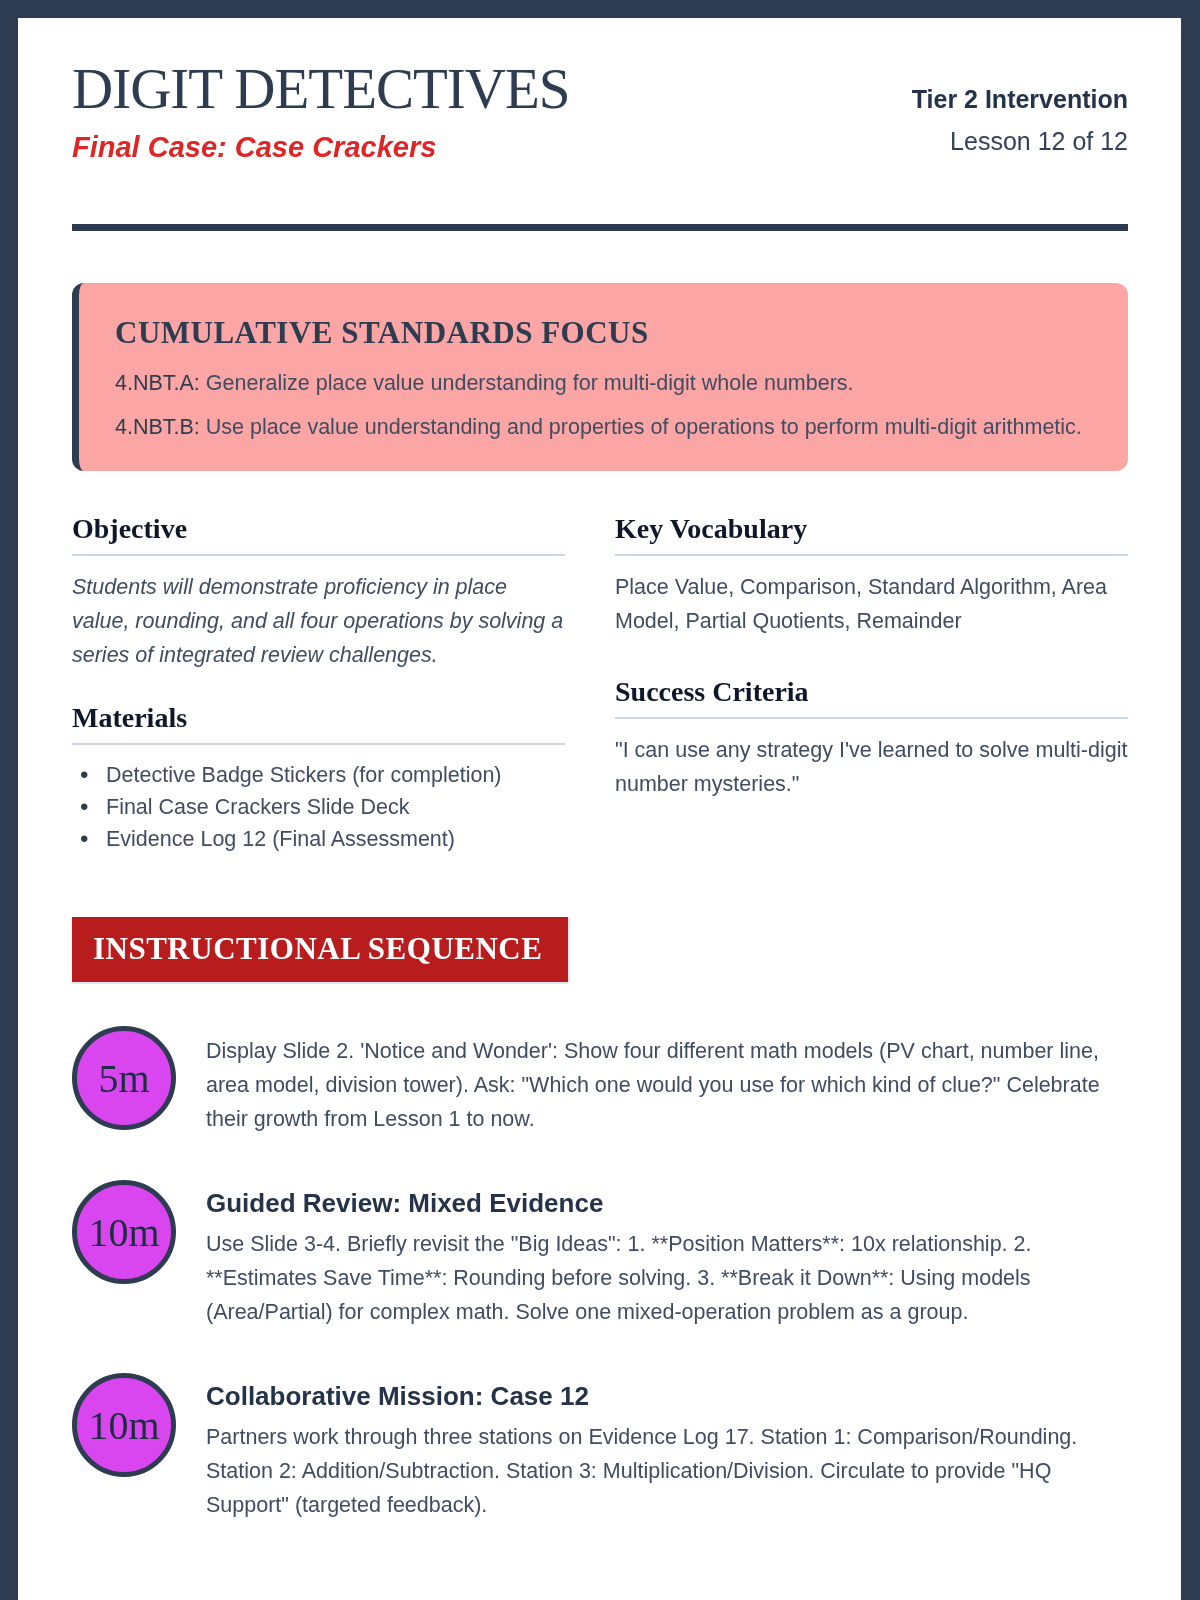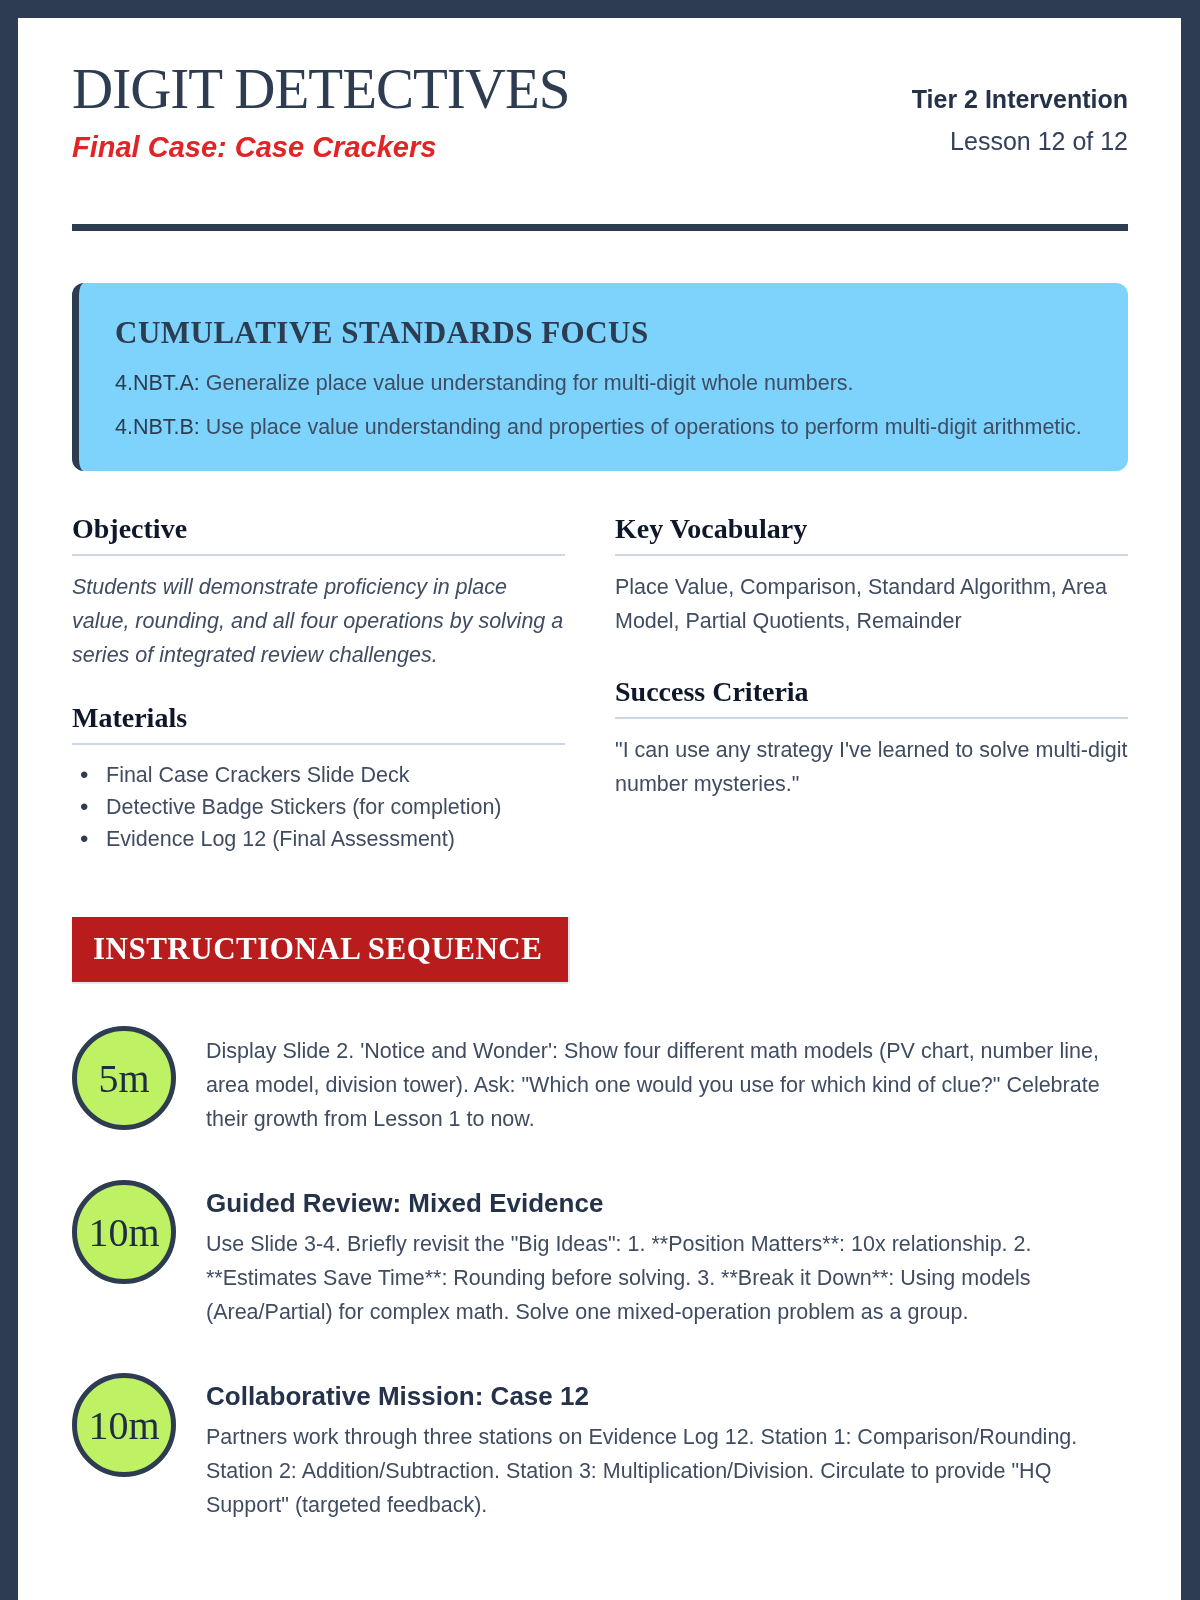--- a/index.html
+++ b/index.html
@@ -52,21 +52,21 @@
 
   .divider {
     margin-top: 60px;
     height: 7px;
     background: #2d3c50;
   }
 
   
   .standards {
     margin-top: 52px;
-    background: #7dd3fc;
+    background: #fca5a5;
     border-left: 7px solid #2d3c50;
     border-radius: 12px;
     padding: 32px 36px 26px 36px;
   }
   .standards-heading {
     font-family: "Liberation Serif", serif;
     font-weight: 700;
     font-size: 31px;
     letter-spacing: 0.5px;
     color: #2d3c50;
@@ -140,21 +140,21 @@
     display: flex;
     align-items: flex-start;
     margin-top: 44px;
     column-gap: 30px;
   }
   .badge {
     flex: 0 0 auto;
     width: 104px;
     height: 104px;
     border-radius: 50%;
-    background: #bef264;
+    background: #d946ef;
     border: 5px solid #2d3c50;
     display: flex;
     align-items: center;
     justify-content: center;
     font-family: "Liberation Serif", serif;
     font-size: 40px;
     color: #1f2d42;
   }
   .step-body { padding-top: 8px; }
   .step-title {
@@ -199,22 +199,22 @@
     
     <div class="columns">
       <div class="col-left">
         <div class="objective-block">
           <h3 class="sec">Objective</h3>
           <p class="objective-text">Students will demonstrate proficiency in place value, rounding, and all four operations by solving a series of integrated review challenges.</p>
         </div>
         <div class="materials-block">
           <h3 class="sec">Materials</h3>
           <ul class="materials-list">
+            <li>Detective Badge Stickers (for completion)</li>
             <li>Final Case Crackers Slide Deck</li>
-            <li>Detective Badge Stickers (for completion)</li>
             <li>Evidence Log 12 (Final Assessment)</li>
           </ul>
         </div>
       </div>
       <div class="col-right">
         <div class="vocab-block">
           <h3 class="sec">Key Vocabulary</h3>
           <p class="vocab-text">Place Value, Comparison, Standard Algorithm, Area Model, Partial Quotients, Remainder</p>
         </div>
         <div class="success-block">
@@ -241,19 +241,19 @@
         <div class="step-body">
           <div class="step-title">Guided Review: Mixed Evidence</div>
           <div class="step-text">Use Slide 3-4. Briefly revisit the "Big Ideas": 1. **Position Matters**: 10x relationship. 2. **Estimates Save Time**: Rounding before solving. 3. **Break it Down**: Using models (Area/Partial) for complex math. Solve one mixed-operation problem as a group.</div>
         </div>
       </div>
 
       <div class="step">
         <div class="badge">10m</div>
         <div class="step-body">
           <div class="step-title">Collaborative Mission: Case 12</div>
-          <div class="step-text">Partners work through three stations on Evidence Log 12. Station 1: Comparison/Rounding. Station 2: Addition/Subtraction. Station 3: Multiplication/Division. Circulate to provide "HQ Support" (targeted feedback).</div>
+          <div class="step-text">Partners work through three stations on Evidence Log 17. Station 1: Comparison/Rounding. Station 2: Addition/Subtraction. Station 3: Multiplication/Division. Circulate to provide "HQ Support" (targeted feedback).</div>
         </div>
       </div>
 
     </div>
   </div>
 </div>
 
 </body></html>

